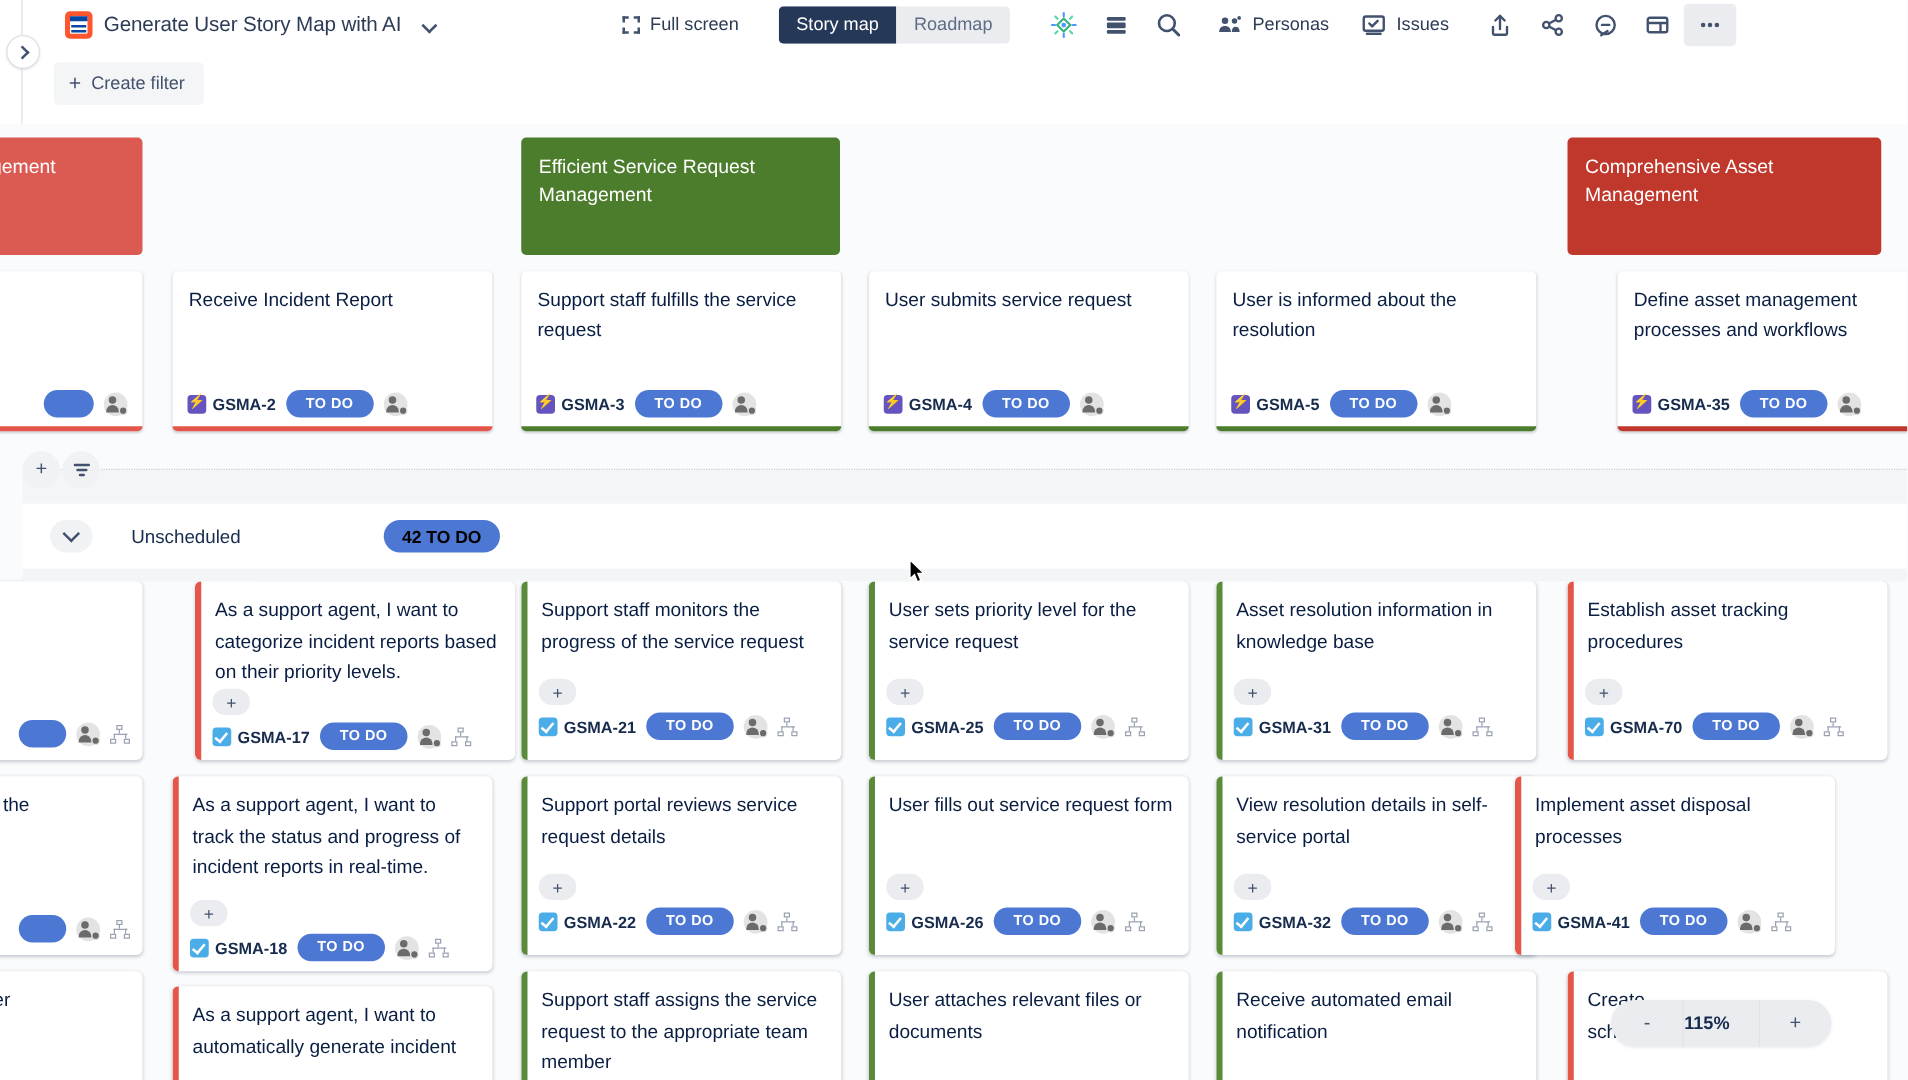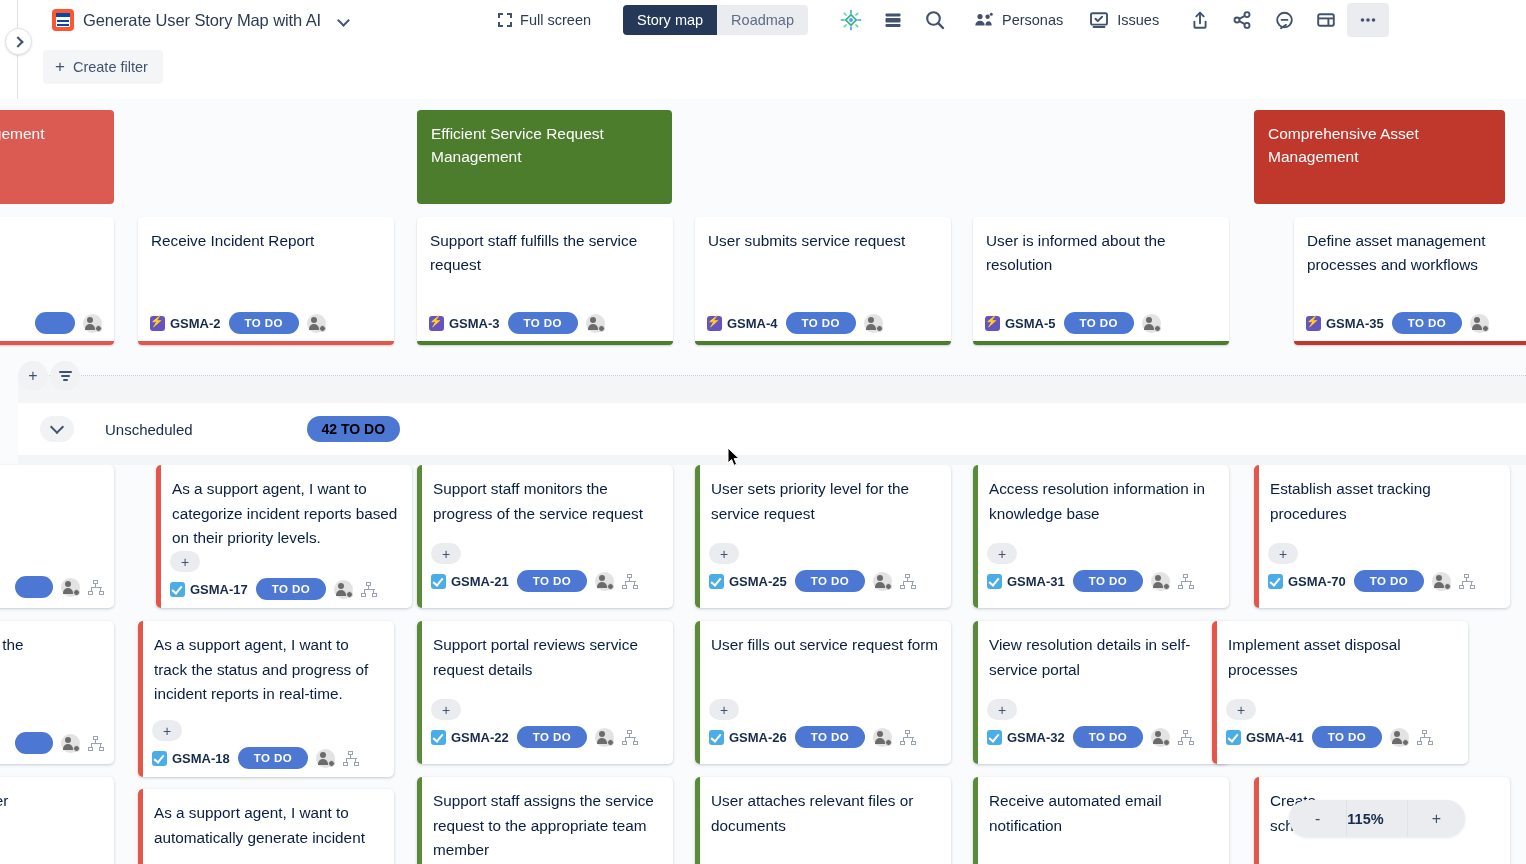--- a/index.html
+++ b/index.html
@@ -727,21 +727,21 @@
       <div class="scard" style="left:695px;top:312px;">
         <div class="bar" style="background:#5a8a3a"></div>
         <div class="body">
             <div class="ttl">User attaches relevant files or documents</div>
           </div>
       </div>
 
       <div class="scard" style="left:973px;top:0;">
         <div class="bar" style="background:#5a8a3a"></div>
         <div class="body">
-            <div class="ttl">Access resolution information in knowledge base</div>
+            <div class="ttl">Asset resolution information in knowledge base</div>
           </div>
         <div class="sfoot" style="bottom:16px;">
           <div class="addchip">+</div>
           <div class="srow">
             <span class="key-story">
               <span class="chk"></span>
               <span>GSMA-31</span>
             </span>
             <span class="pill-todo">TO DO</span>
             <span class="av">

